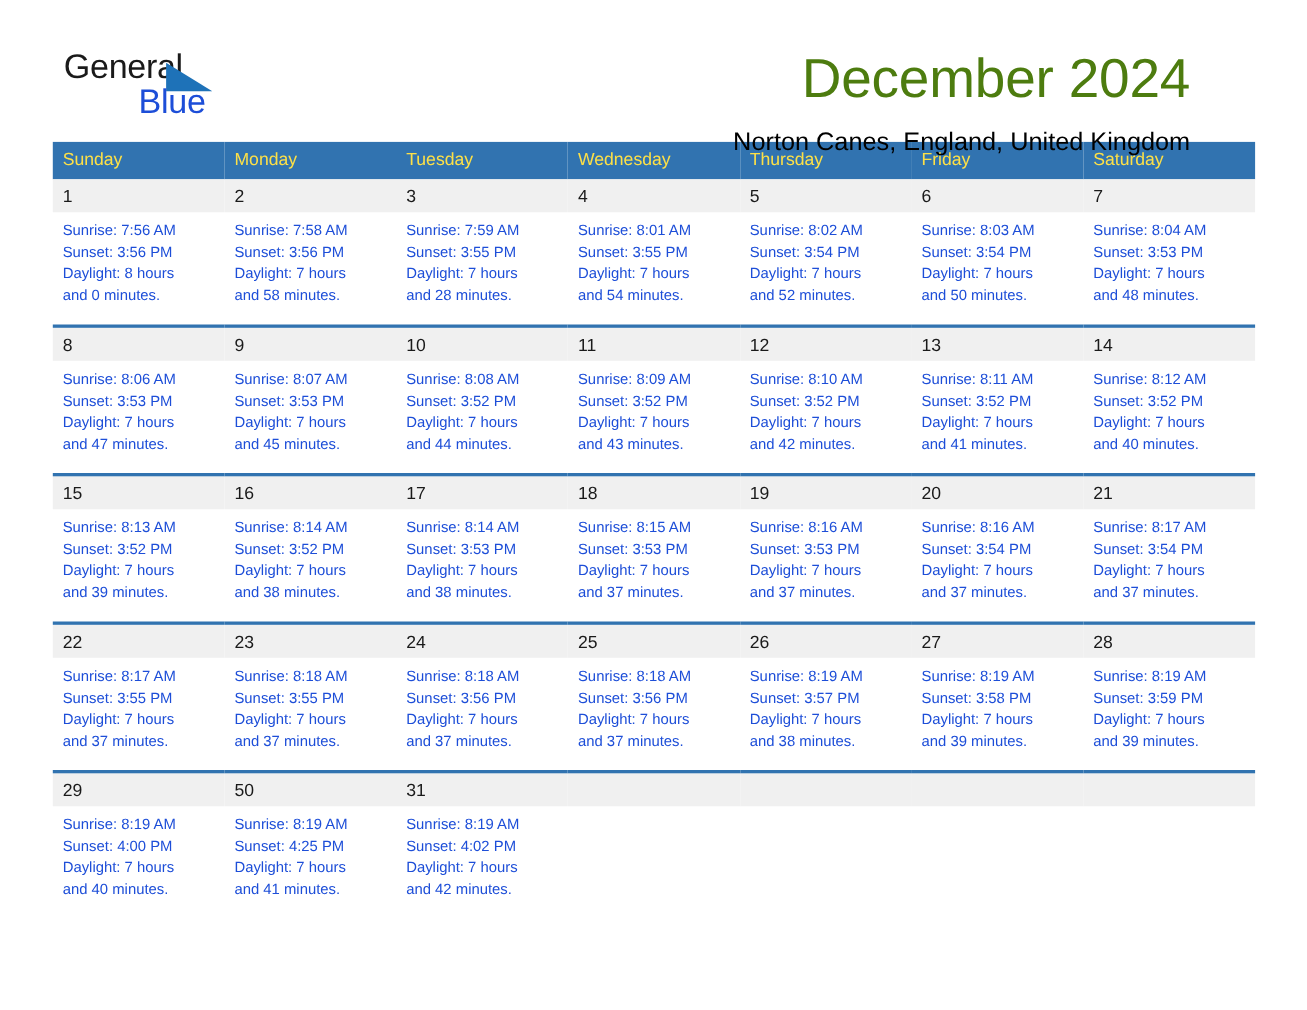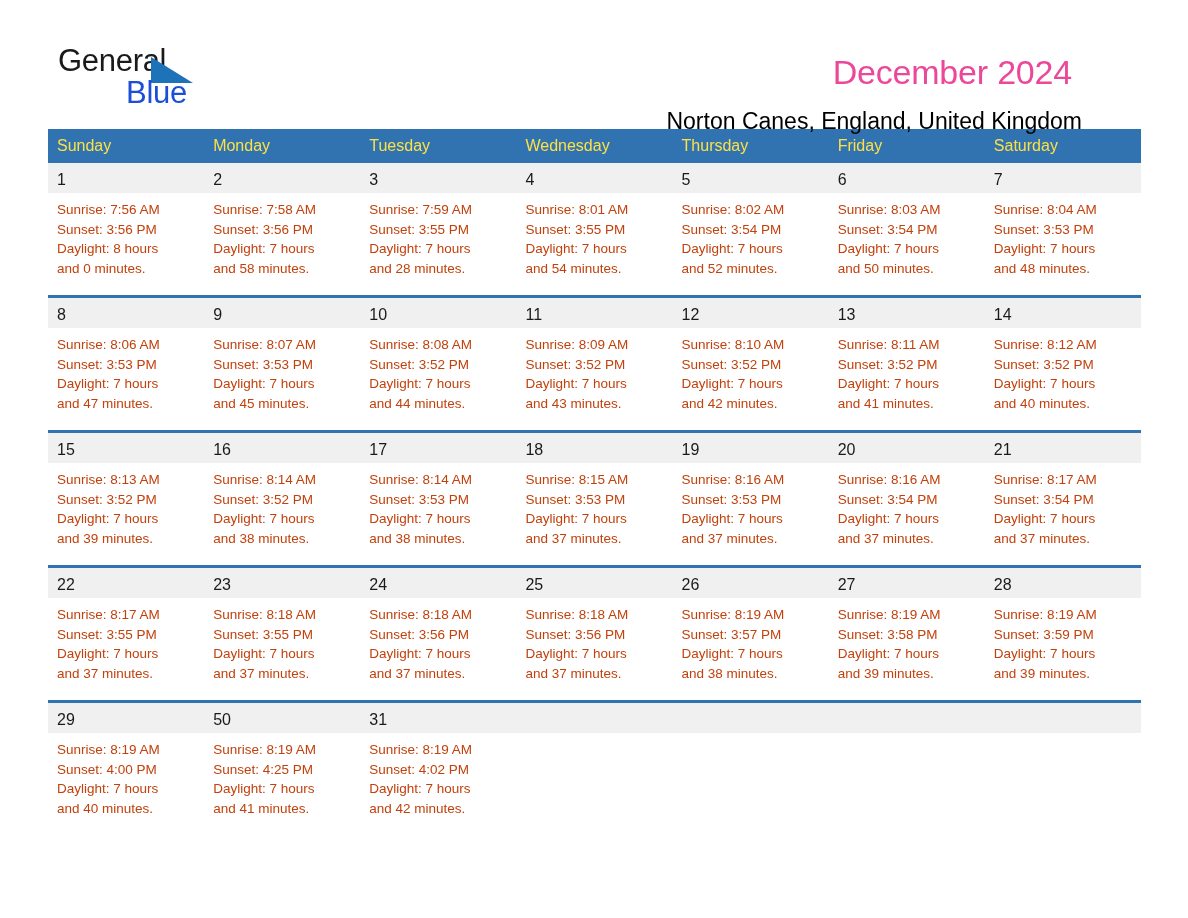--- a/index.html
+++ b/index.html
@@ -64,26 +64,26 @@
     color: #1d4ed8;
     line-height: 1;
   }
 
   .title-block {
     text-align: right;
     flex: 1 1 auto;
     padding-right: 2px;
   }
   .month-title {
-    font-size: 34px;
+    font-size: 50px;
     font-weight: normal;
     line-height: 1.05;
     letter-spacing: -0.2px;
-    color: #ec4899;
-    margin: 10px;
+    color: #4d7c0f;
+    margin: 0;
   }
   .location {
     font-size: 23px;
     font-weight: normal;
     line-height: 1.2;
     margin: 17px 0 0 0;
     color: #000;
   }
 
   
@@ -123,21 +123,21 @@
     height: 30px;
     color: #1a1a1a;
   }
   .daynum.empty {
     color: transparent;
   }
   .cellbody {
     padding: 7px 6px 14px 9px;
     font-size: 13.5px;
     line-height: 19.5px;
-    color: #c2410c;
+    color: #1d4ed8;
     min-height: 102px;
   }
   .cellbody .line { white-space: nowrap; }
   .cellbody.empty { min-height: 102px; }
 </style>
 </head>
 <body>
 
 <div class="page">
 

